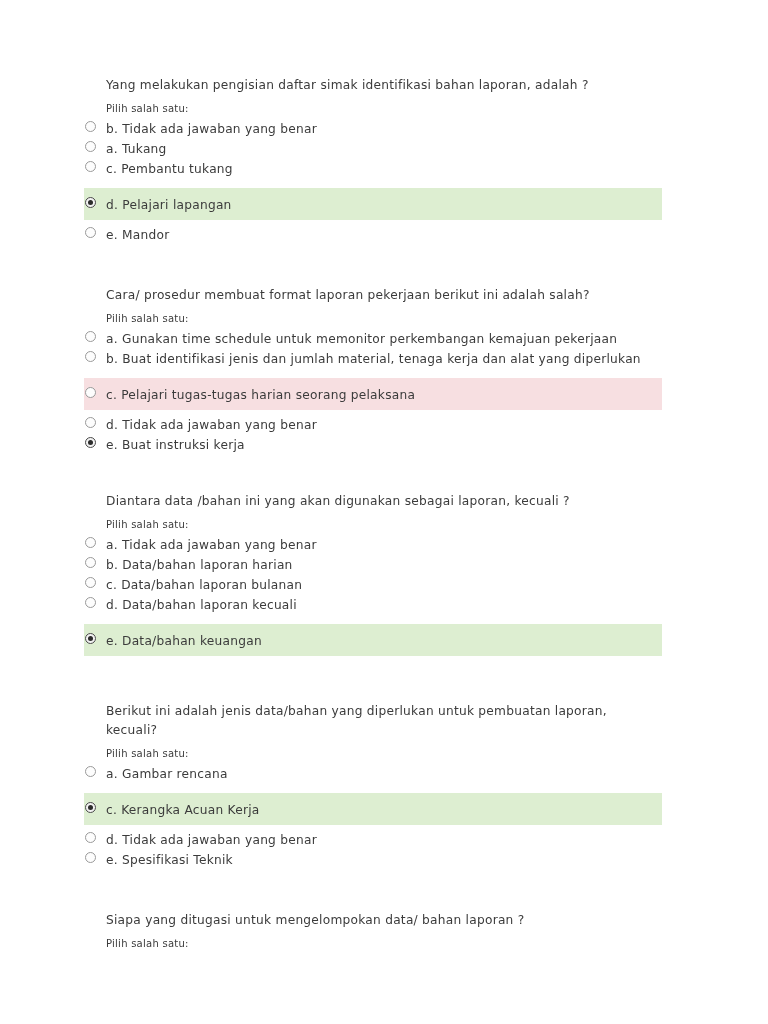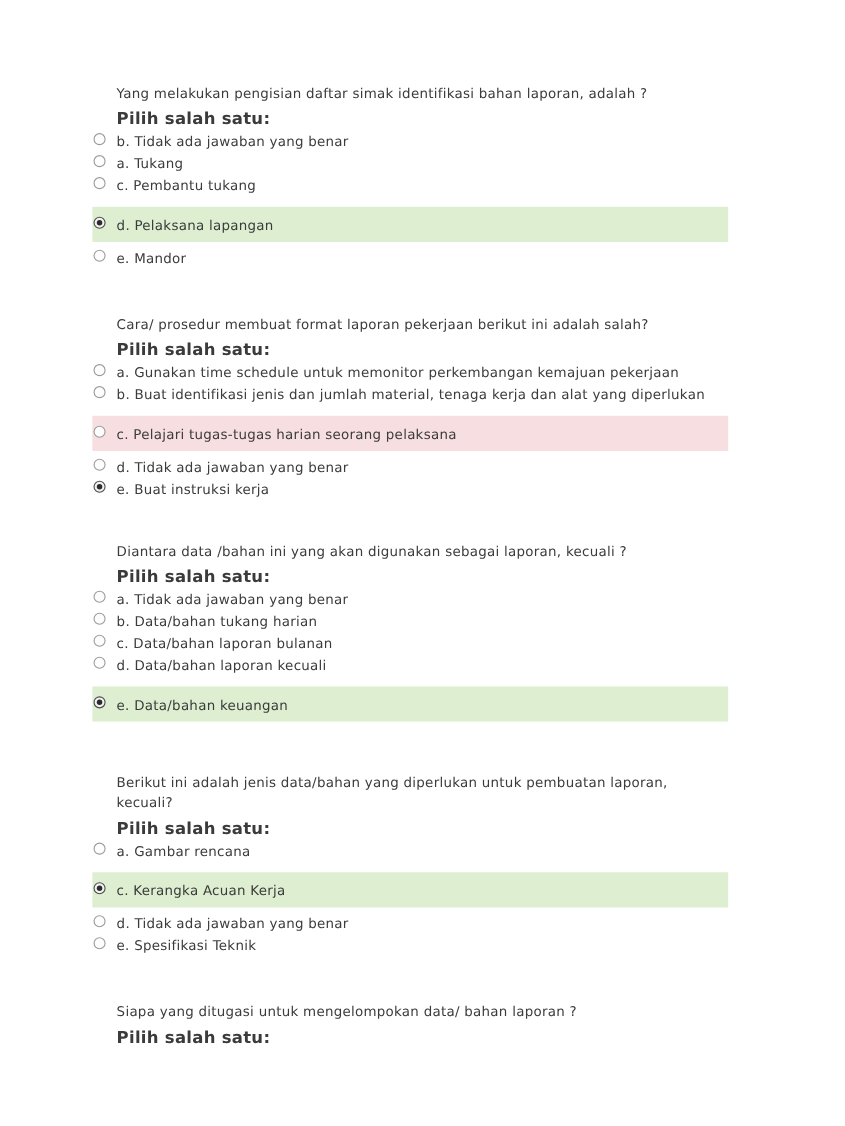--- a/index.html
+++ b/index.html
@@ -35,27 +35,27 @@
     line-height: 19px;
     color: #3b3b3b;
     margin: 0;
     padding: 0 0 0 106px;
     width: 540px;
     letter-spacing: 0.25px;
     box-sizing: content-box;
   }
 
   .prompt-text {
-    font-size: 15px;
+    font-size: 10px;
     line-height: 19px;
     color: #3b3b3b;
     margin: 0;
     padding: 0 0 0 106px;
     letter-spacing: 0.25px;
-    font-weight: 700;
+    font-weight: 400;
   }
 
   .answers {
     margin: 0;
     padding: 0;
     list-style: none;
   }
 
   .answer-row {
     position: relative;
@@ -153,21 +153,21 @@
           <li class="answer-row">
             <span class="radio"></span>
             <span class="answer-label">a. Tukang</span>
           </li>
           <li class="answer-row">
             <span class="radio"></span>
             <span class="answer-label">c. Pembantu tukang</span>
           </li>
           <li class="answer-row highlight-correct">
             <span class="radio checked"></span>
-            <span class="answer-label">d. Pelaksana lapangan</span>
+            <span class="answer-label">d. Pelajari lapangan</span>
           </li>
           <li class="answer-row">
             <span class="radio"></span>
             <span class="answer-label">e. Mandor</span>
           </li>
         </ul>
       </div>
       <div class="gap-block-lg"></div>
       <div class="question-block">
         <p class="question-text">Cara/ prosedur membuat format laporan pekerjaan berikut ini adalah salah?</p>
@@ -203,21 +203,21 @@
         <div class="sp-q-to-prompt"></div>
         <p class="prompt-text">Pilih salah satu:</p>
         <div class="sp-prompt-to-opts"></div>
         <ul class="answers">
           <li class="answer-row">
             <span class="radio"></span>
             <span class="answer-label">a. Tidak ada jawaban yang benar</span>
           </li>
           <li class="answer-row">
             <span class="radio"></span>
-            <span class="answer-label">b. Data/bahan tukang harian</span>
+            <span class="answer-label">b. Data/bahan laporan harian</span>
           </li>
           <li class="answer-row">
             <span class="radio"></span>
             <span class="answer-label">c. Data/bahan laporan bulanan</span>
           </li>
           <li class="answer-row">
             <span class="radio"></span>
             <span class="answer-label">d. Data/bahan laporan kecuali</span>
           </li>
           <li class="answer-row highlight-correct">

